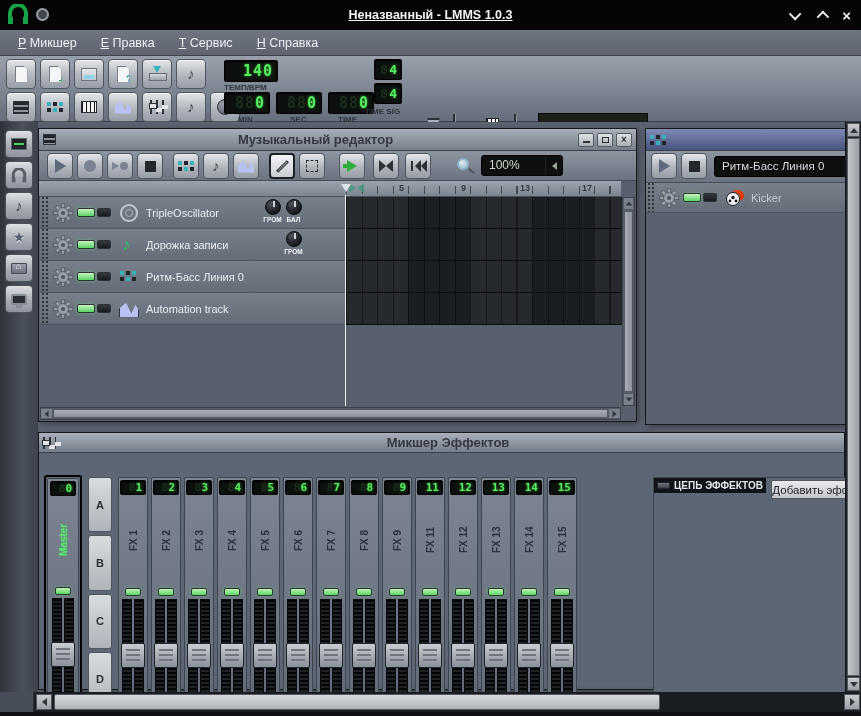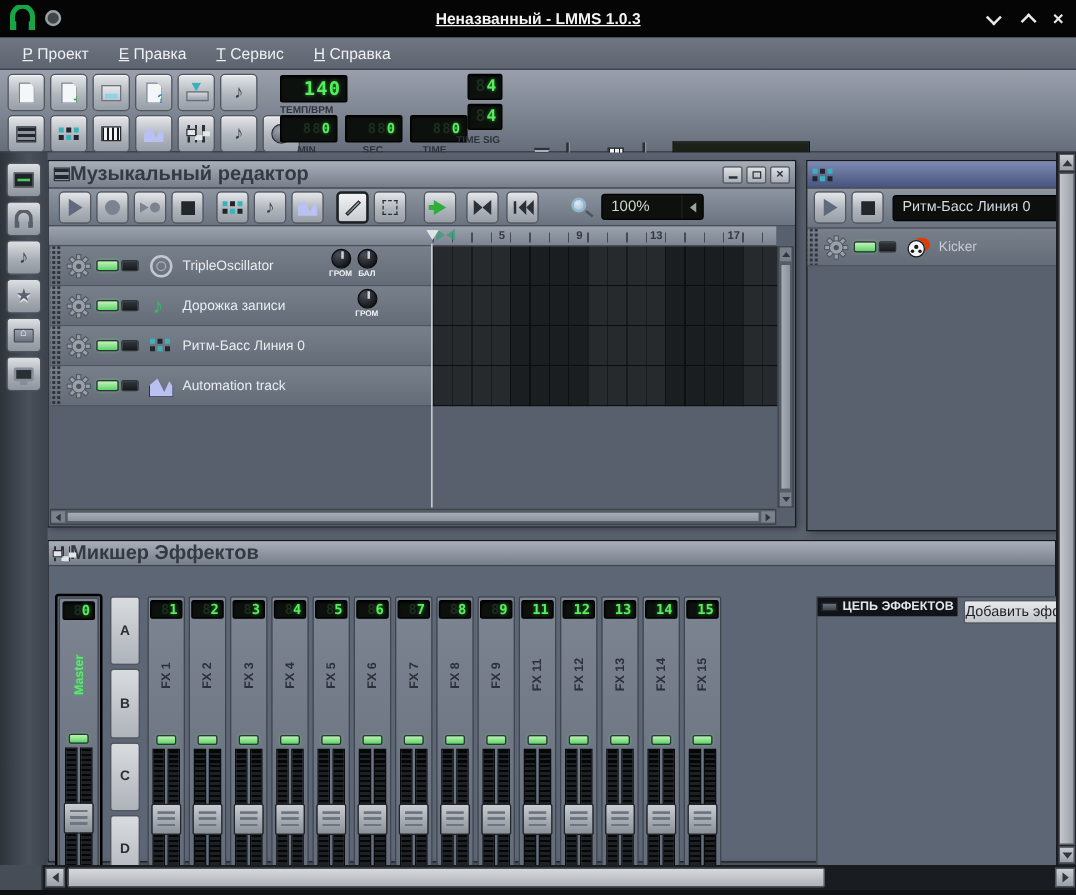--- a/index.html
+++ b/index.html
@@ -46,21 +46,21 @@
   .i-fader3::after { content:""; position:absolute; left:-1px; top:3px; width:6px; height:4px; background:#e3e5e8; border:1px solid #2c3037; box-shadow:6px 4px 0 -1px #e3e5e8,12px 1px 0 -1px #e3e5e8; }
   .i-knobbtn { width:16px; height:16px; border-radius:50%; background:radial-gradient(circle at 35% 30%,#9aa1ab,#4d535c); border:1px solid #2c3037; position:relative; }
   .i-knobbtn::after { content:""; position:absolute; left:7px; top:2px; width:2px; height:6px; background:#dfe3e8; }
 
   
   .lcd { background:#0d110d; border:1px solid #000; border-radius:2px; color:#55ee5c; font-family:"DejaVu Sans Mono",monospace; font-weight:bold; text-align:right; text-shadow:0 0 3px rgba(90,255,100,.55); letter-spacing:1px; box-shadow:inset 0 1px 2px #000; }
   .lcd i { font-style:normal; color:#1c2e1e; text-shadow:none; }
   .lcd-lab { position:absolute; font-size:8px; font-weight:bold; color:#2e333b; }
   .lcd-tempo { position:absolute; left:224px; top:4px; width:54px; height:22px; font-size:15px; line-height:20px; padding-right:4px; }
   .lab-tempo { left:224px; top:27px; }
-  .lcd-time { position:absolute; top:36px; width:46px; height:22px; font-size:11px; line-height:20px; padding-right:4px; }
+  .lcd-time { position:absolute; top:36px; width:46px; height:22px; font-size:15px; line-height:20px; padding-right:4px; }
   .lcd-ts { position:absolute; width:28px; height:21px; font-size:13px; line-height:19px; padding-right:3px; }
 
   
   .vslider { position:absolute; top:58px; width:18px; height:52px; }
   .groove { position:absolute; left:8px; top:0; bottom:0; width:2px; background:#2b2f35; box-shadow:1px 0 0 #8b929c; }
   .shandle { position:absolute; left:-5px; top:20px; width:27px; height:12px; background:linear-gradient(180deg,#e8eaec,#a9aeb6); border:1px solid #555a62; border-radius:2px; }
   .shandle::after { content:""; position:absolute; left:5px; right:5px; top:4px; height:3px; background:repeating-linear-gradient(90deg,#858c96 0 1px,transparent 1px 4px); }
   .vol-ic { position:absolute; left:427px; top:62px; width:13px; height:13px; background:repeating-linear-gradient(180deg,#2e333b 0 2px,#aab0b9 2px 4px); clip-path:polygon(0 0,100% 0,60% 100%,30% 100%); }
   .pit-ic { position:absolute; left:486px; top:62px; width:13px; height:16px; background:repeating-linear-gradient(90deg,#15171a 0 1px,#f0f2f4 1px 4px); border:1px solid #22262b; }
 
@@ -98,21 +98,21 @@
   .hscroll { position:absolute; left:0; top:692px; width:861px; height:20px; background:#191c20; }
   .hs-spacer { position:absolute; left:0; top:0; width:34px; height:20px; background:#474d56; border-right:1px solid #2b2f35; }
   .hs-btn { position:absolute; top:2px; width:16px; height:16px; background:linear-gradient(180deg,#caced3,#9aa0a8); border:1px solid #51565e; display:flex; align-items:center; justify-content:center; }
   .hs-btn.left { left:36px; } .hs-btn.right { right:1px; }
   .h-thumb { position:absolute; left:54px; top:2px; width:606px; height:16px; background:linear-gradient(180deg,#d7d9dc,#aeb2b9); border:1px solid #565b63; border-radius:2px; }
 
   
   .win { position:absolute; border:1px solid #17191d; background:#59616e; box-shadow:2px 2px 6px rgba(0,0,0,.35); }
   .win-tb { height:22px; display:flex; align-items:center; padding:0 4px; background:linear-gradient(180deg,#a8afb9,#767e8a); border-bottom:1px solid #3c424a; }
   .win-tb.active { background:linear-gradient(180deg,#7f8bb4,#46537e); }
-  .win-title { flex:1; text-align:left; font-size:16px; font-weight:bold; color:#343942; }
+  .win-title { flex:1; text-align:center; font-size:13px; font-weight:bold; color:#343942; }
   .wbtn { width:16px; height:14px; margin-left:3px; background:linear-gradient(180deg,#e0e2e5,#a9afb6); border:1px solid #545962; border-radius:2px; display:flex; align-items:center; justify-content:center; }
   .w-min { width:7px; height:2px; background:#2d3138; margin-top:5px; }
   .w-max { width:7px; height:6px; border:1.5px solid #2d3138; }
   .w-x { font-size:10px; font-weight:bold; color:#2d3138; line-height:1; }
 
   
   #song-editor { left:0; top:6px; width:599px; height:294px; }
   .se-tools { position:relative; height:30px; background:linear-gradient(180deg,#8d95a1,#6b7380); border-bottom:1px solid #474d56; }
   .sbtn { position:absolute; top:2px; width:26px; height:26px; background:linear-gradient(180deg,#e4e6e9,#b0b5bc 55%,#979da6); border:1px solid #51565e; border-radius:4px; display:flex; align-items:center; justify-content:center; }
   .sbtn.pressed { background:linear-gradient(180deg,#f2f3f5,#c8ccd1); border:2px solid #1d2025; }
@@ -231,21 +231,21 @@
     <span class="tb-title">Неназванный - LMMS 1.0.3</span>
     <span class="tb-ctrl right">
       <span class="chev down"></span>
       <span class="chev up"></span>
       <span class="xglyph">×</span>
     </span>
   </div>
 
   <div class="menubar">
 
-      <span class="menu-item"><span class="accel">Р</span>&nbsp;<span>Проект</span></span>
+      <span class="menu-item"><span class="accel">Р</span>&nbsp;<span>Микшер</span></span>
 
       <span class="menu-item"><span class="accel">Е</span>&nbsp;<span>Правка</span></span>
 
       <span class="menu-item"><span class="accel">Т</span>&nbsp;<span>Сервис</span></span>
 
       <span class="menu-item"><span class="accel">Н</span>&nbsp;<span>Справка</span></span>
     </div>
 
   <div class="toolbar">
     <span class="btn r1" style="left:6px">

